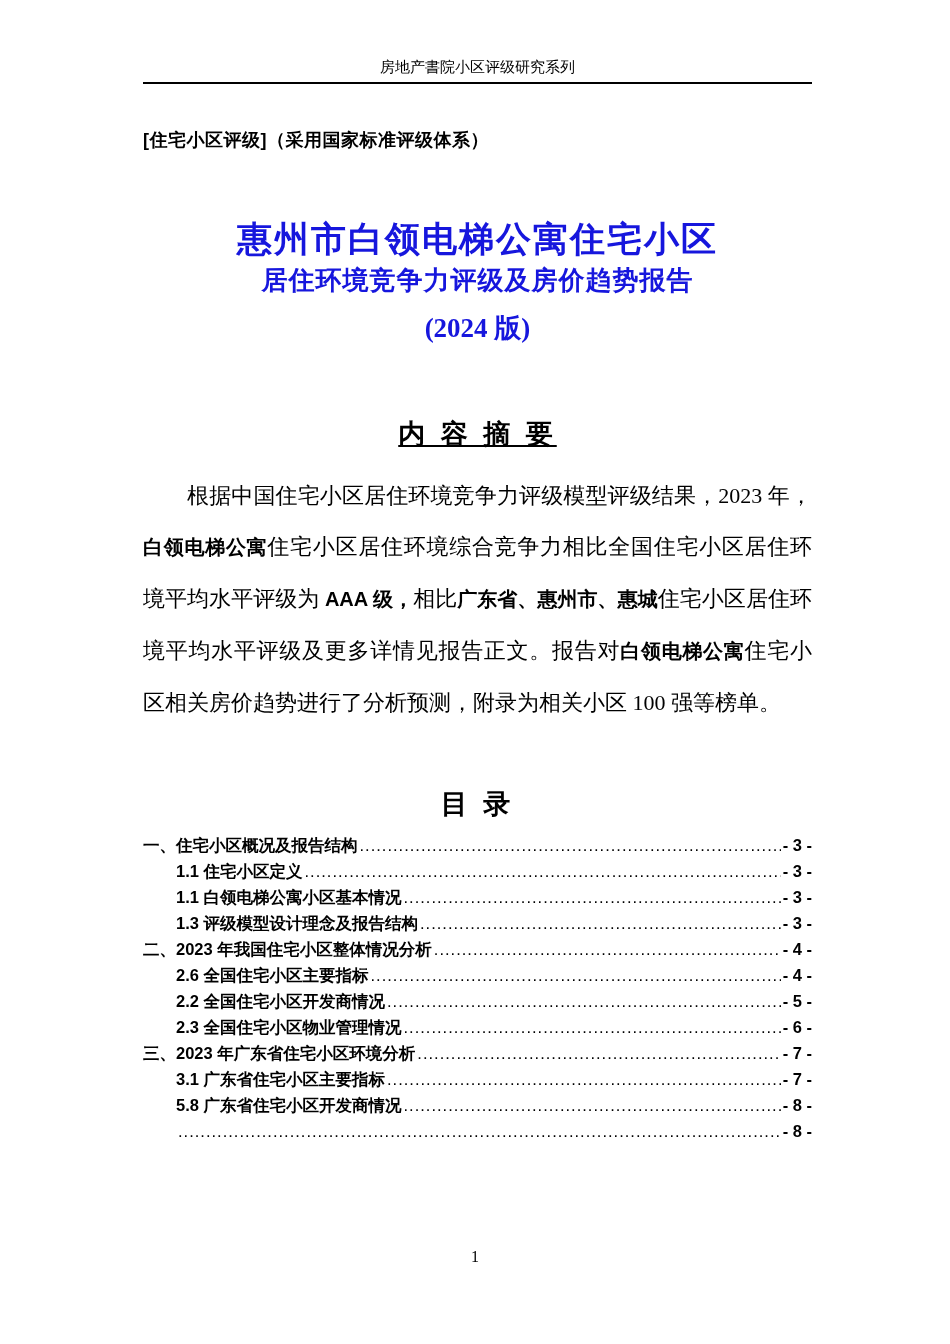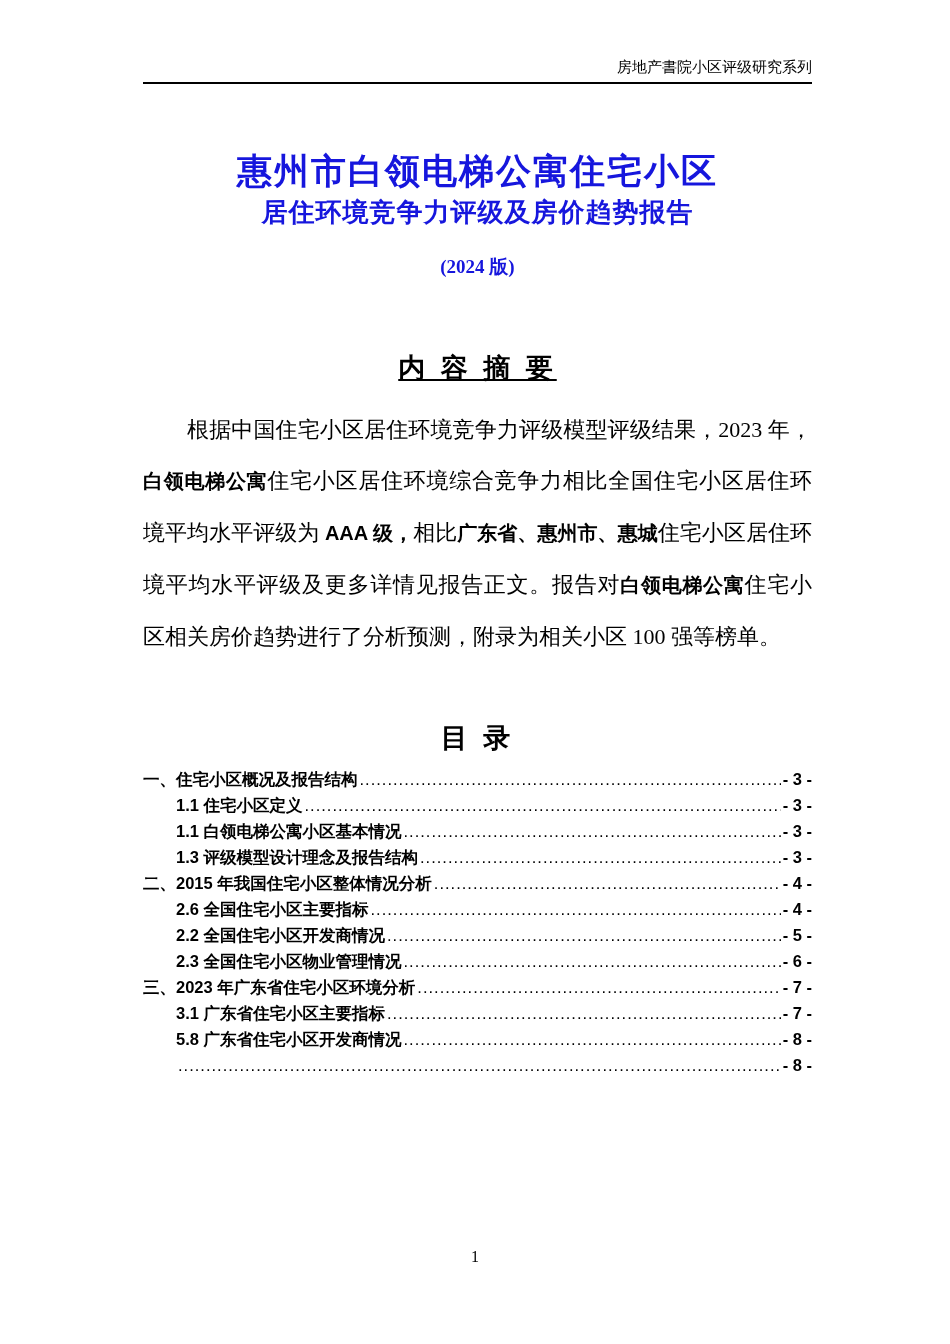--- a/index.html
+++ b/index.html
@@ -15,21 +15,21 @@
     background: #ffffff;
     box-sizing: border-box;
     padding: 58px 138px 0 143px;
     font-family: "Liberation Serif", "DejaVu Serif", serif;
     color: #000000;
     overflow: hidden;
   }
   
   .doc-header {
     display: flex;
-    justify-content: flex-end;
+    justify-content: center;
     align-items: flex-end;
     font-family: "Liberation Sans", "DejaVu Sans", sans-serif;
     font-size: 15px;
     padding-bottom: 5px;
     border-bottom: 2.5px solid #000000;
   }
   
   .bracket-line {
     margin-top: 44px;
     font-family: "Liberation Sans", "DejaVu Sans", sans-serif;
@@ -45,22 +45,22 @@
   .title-l1 {
     margin-top: 64px;
     font-size: 35px;
     letter-spacing: 2px;
   }
   .title-l2 {
     font-size: 26px;
     letter-spacing: 1px;
   }
   .title-l3 {
-    margin-top: 24px;
-    font-size: 19px;
+    margin-top: 12px;
+    font-size: 27px;
   }
   
   .summary-heading {
     margin-top: 70px;
     text-align: center;
     font-family: "Liberation Sans", "DejaVu Sans", sans-serif;
     font-weight: bold;
     font-size: 27px;
     letter-spacing: 4px;
     text-decoration: underline;
@@ -124,20 +124,21 @@
 </head>
 <body>
 
 <div class="page">
 
   <div class="doc-header">
     <span>房地产書院</span>
     <span>小区评级研究系列</span>
   </div>
 
+  <div class="bracket-line">[住宅小区评级]（采用国家标准评级体系）</div>
 
   <div class="title-block">
     <div class="title-l1" style="color: rgb(22, 22, 221);">惠州市白领电梯公寓住宅小区</div>
     <div class="title-l2" style="color: rgb(22, 22, 221);">居住环境竞争力评级及房价趋势报告</div>
     <div class="title-l3" style="color: rgb(22, 22, 221);">(2024 版)</div>
   </div>
 
   <div class="summary-heading">内 容 摘 要</div>
 
   <div class="summary-paragraph"><span>根据中国住宅小区居住环境竞争力评级模型评级结果，2023 年，</span><span class="b">白领电梯公寓</span><span>住宅小区居住环境综合竞争力相比全国住宅小区居住环境平均水平评级为 </span><span class="b">AAA 级，</span><span>相比</span><span class="b">广东省、惠州市、惠城</span><span>住宅小区居住环境平均水平评级及更多详情见报告正文。报告对</span><span class="b">白领电梯公寓</span><span>住宅小区相关房价趋势进行了分析预测，附录为相关小区 100 强等榜单。</span></div>
@@ -159,21 +160,21 @@
         <span class="toc-label">1.1 白领电梯公寓小区基本情况</span>
         <span class="toc-leader">............................................................................................................................................................................................................................</span>
         <span class="toc-page">- 3 -</span>
       </div>
       <div class="toc-row lvl2">
         <span class="toc-label">1.3 评级模型设计理念及报告结构</span>
         <span class="toc-leader">............................................................................................................................................................................................................................</span>
         <span class="toc-page">- 3 -</span>
       </div>
       <div class="toc-row lvl1">
-        <span class="toc-label">二、2015 年我国住宅小区整体情况分析</span>
+        <span class="toc-label">二、2023 年我国住宅小区整体情况分析</span>
         <span class="toc-leader">............................................................................................................................................................................................................................</span>
         <span class="toc-page">- 4 -</span>
       </div>
       <div class="toc-row lvl2">
         <span class="toc-label">2.6 全国住宅小区主要指标</span>
         <span class="toc-leader">............................................................................................................................................................................................................................</span>
         <span class="toc-page">- 4 -</span>
       </div>
       <div class="toc-row lvl2">
         <span class="toc-label">2.2 全国住宅小区开发商情况</span>

